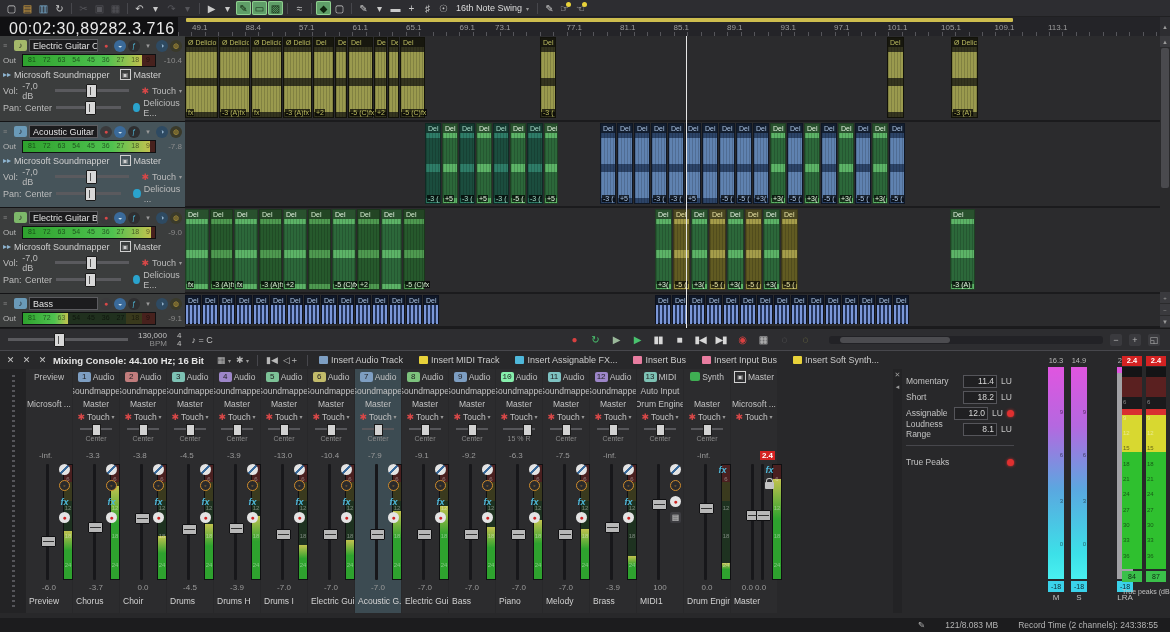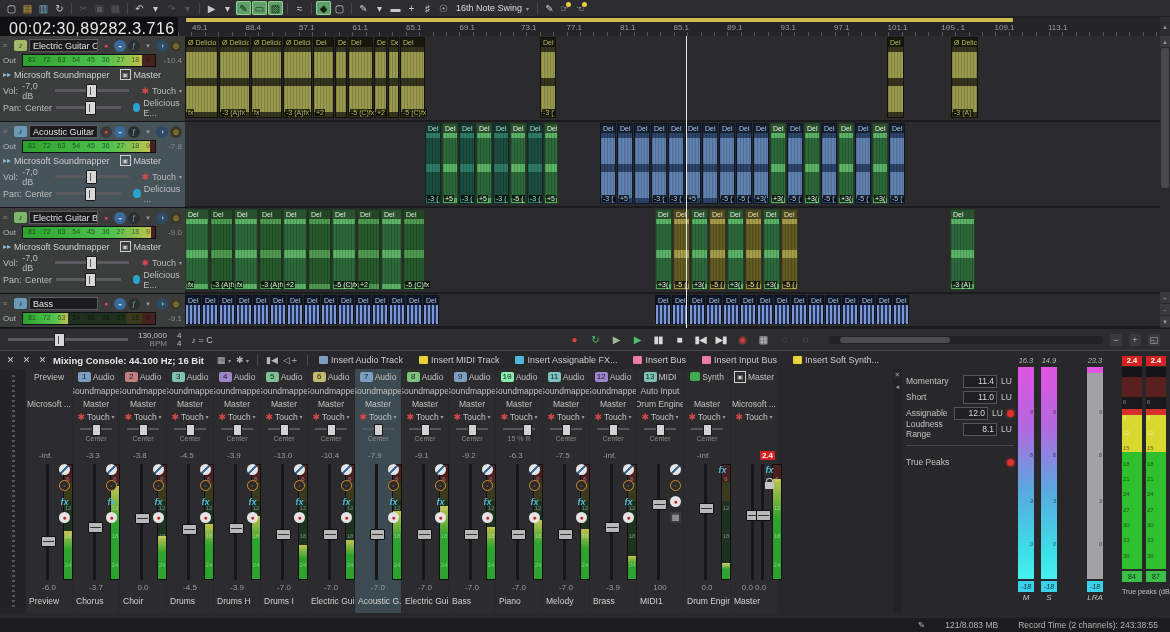--- a/index.html
+++ b/index.html
@@ -147,21 +147,21 @@
   
   #loudpanel{position:absolute;left:906px;top:22px;width:108px;height:240px;}
   .lrow{display:flex;align-items:center;height:16px;color:#c4c4c4;font-size:8.5px;}
   .lrow .lab{flex:1;}
   .lrow .val{width:28px;background:#202022;border:1px solid #55555a;text-align:right;padding:0 2px;height:11px;line-height:11px;color:#d8d8d8;}
   .lrow .unit{width:13px;margin-left:4px;}
   .led{width:7px;height:7px;border-radius:50%;background:#3a1414;margin-left:2px;}
   .led.on{background:#e03030;box-shadow:0 0 3px #e03030;}
   #loudsep{height:1px;background:#47474c;margin:8px 0;}
   
-  #lumeters{position:absolute;left:1018px;top:5px;width:92px;height:260px;font-style:italic;}
+  #lumeters{position:absolute;left:1048px;top:5px;width:92px;height:260px;}
   .lucol{position:absolute;top:0;width:16px;text-align:center;}
   .luval{font-size:7.5px;color:#b8b8b8;height:10px;}
   .lubar{width:16px;height:212px;position:relative;margin-top:1px;
          background:linear-gradient(180deg,#e055e0 0,#b468e0 28%,#5aa8e0 58%,#3ce0e8 88%,#49f0f0 100%);}
   .lubar.gray{background:linear-gradient(180deg,#e055e0 0 3%,#a2a2a6 3% 100%);}
   .lutick{position:absolute;right:1px;font-size:6px;color:rgba(0,0,0,.55);}
   .lufoot{width:16px;height:11px;background:#3ad2ea;color:#0f2a33;font-size:7px;line-height:11px;margin-top:2px;}
   .lulab{font-size:8px;color:#c0c0c0;height:10px;margin-top:1px;}
   #peakmeters{position:absolute;left:1122px;top:5px;width:46px;height:260px;}
   .pkcol{position:absolute;top:0;width:20px;text-align:center;}
@@ -228,29 +228,29 @@
 
 <div id="rulerwrap">
   <div id="loopbar" style="width: 827px;"></div>
   <div id="rulerticks"></div>
 <span class="tick" style="left: 14px;">49.1</span>
     <span class="tick" style="left: 67.5px;">88.4</span>
     <span class="tick" style="left: 121px;">57.1</span>
     <span class="tick" style="left: 174.5px;">61.1</span>
     <span class="tick" style="left: 228px;">65.1</span>
     <span class="tick" style="left: 281.5px;">69.1</span>
-    <span class="tick" style="left: 343px; text-align: right;">73.1</span>
+    <span class="tick" style="left: 317px; text-align: right;">73.1</span>
     <span class="tick" style="left: 388.5px;">77.1</span>
     <span class="tick" style="left: 442px;">81.1</span>
     <span class="tick" style="left: 495.5px;">85.1</span>
     <span class="tick" style="left: 549px;">89.1</span>
     <span class="tick" style="left: 602.5px;">93.1</span>
     <span class="tick" style="left: 656px;">97.1</span>
     <span class="tick" style="left: 709.5px;">101.1</span>
-    <span class="tick" style="left: 763px; font-family: Liberation Mono, monospace;">105.1</span>
+    <span class="tick" style="left: 763px;">105.1</span>
     <span class="tick" style="left: 816.5px;">109.1</span>
     <span class="tick" style="left: 870px;">113.1</span>
   </div>
 <div id="ruler-corner">▲</div>
 
 <div id="tracklist">
     <div class="thdr" style="height: 86px;">
       <div class="trow1">
         <span class="thandle">≡</span>
         <span class="tbadge" style="background: rgb(164, 184, 106);">♪</span>
@@ -1627,21 +1627,21 @@
   </div>
   <div id="loudpanel">
     <div id="loudrows">
         <div class="lrow">
           <span class="lab">Momentary</span>
           <span class="val">11.4</span>
           <span class="unit">LU</span>
         </div>
         <div class="lrow">
           <span class="lab">Short</span>
-          <span class="val">11.0</span>
+          <span class="val">18.2</span>
           <span class="unit">LU</span>
         </div>
         <div class="lrow">
           <span class="lab">Assignable</span>
           <span class="val">12.0</span>
           <span class="unit">LU</span>
           <span class="led on"></span>
         </div>
         <div class="lrow">
           <span class="lab">Loudness Range</span>

